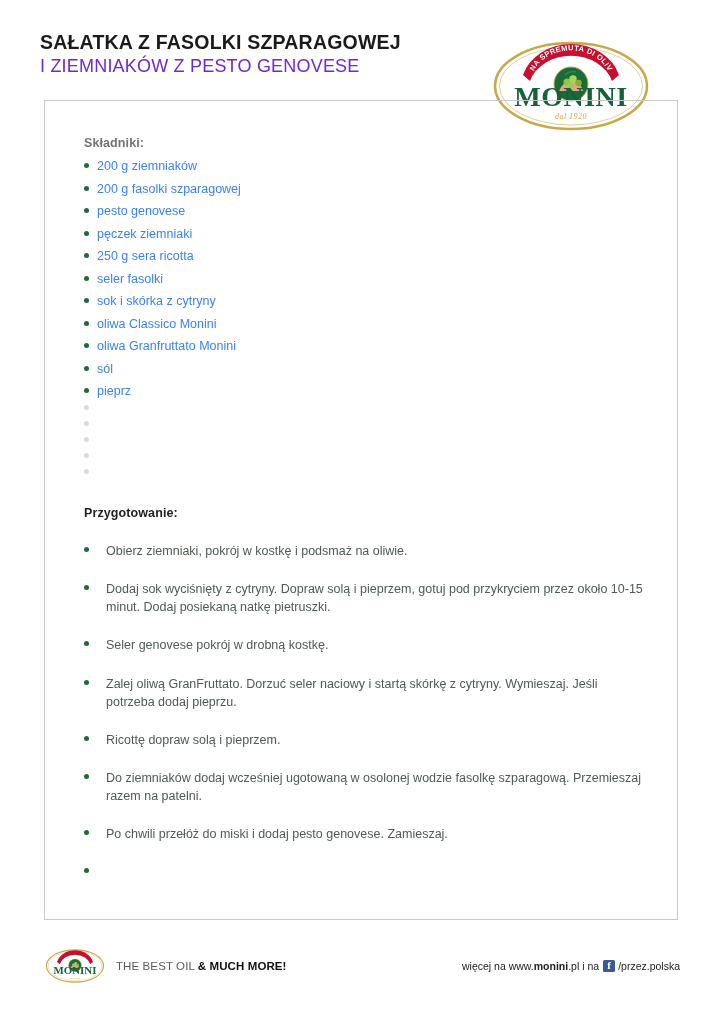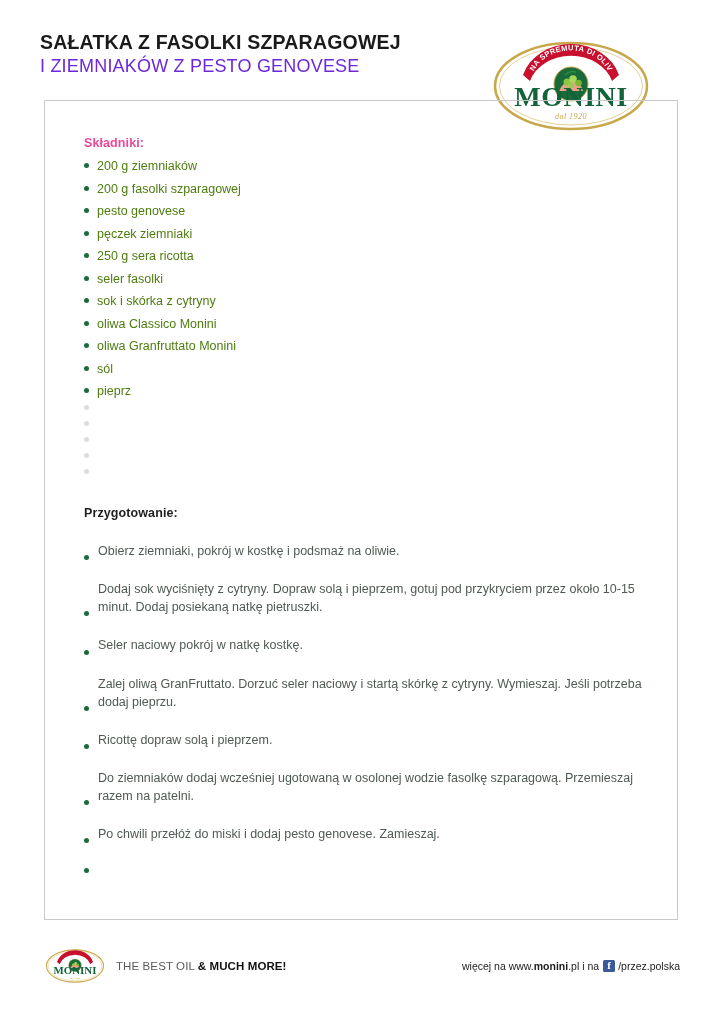--- a/index.html
+++ b/index.html
@@ -65,21 +65,21 @@
   
   .ingredients {
     position: absolute;
     left: 84px;
     top: 136px;
     width: 330px;
   }
   .sec-heading {
     font-size: 12.5px;
     font-weight: bold;
-    color: #ec4899;
+    color: #737373;
     margin-bottom: 9px;
     letter-spacing: 0.1px;
   }
   .ing-item {
     display: flex;
     align-items: baseline;
     margin-bottom: 7.5px;
   }
   .ing-bullet {
     flex: 0 0 auto;
@@ -87,43 +87,44 @@
     height: 5px;
     border-radius: 50%;
     background: #1d6b3d;
     margin-right: 8px;
     position: relative;
     top: -2px;
   }
   .ing-bullet.empty { background: #dcdcdc; }
   .ing-text {
     font-size: 12.5px;
-    color: #4d7c0f;
+    color: #3b82f6;
     line-height: 1.2;
   }
   .ing-item.blank { margin-bottom: 11px; }
 
   
   .preparation {
     position: absolute;
     left: 84px;
     top: 506px;
     width: 560px;
   }
   .prep-heading {
     font-size: 12.5px;
     font-weight: bold;
     color: #1f1f1f;
     margin-bottom: 22px;
     letter-spacing: 0.1px;
   }
   .prep-item {
     display: flex;
-    align-items: flex-end;
+    align-items: flex-start;
     margin-bottom: 20px;
+    gap: 8px;
   }
   .prep-bullet {
     flex: 0 0 auto;
     width: 5px;
     height: 5px;
     border-radius: 50%;
     background: #1d6b3d;
     margin-right: 9px;
     margin-top: 5px;
   }
@@ -299,21 +300,21 @@
     <div class="prep-item">
       <span class="prep-bullet"></span>
       <span class="prep-text">Obierz ziemniaki, pokrój w kostkę i podsmaż na oliwie.</span>
     </div>
     <div class="prep-item">
       <span class="prep-bullet"></span>
       <span class="prep-text">Dodaj sok wyciśnięty z cytryny. Dopraw solą i pieprzem, gotuj pod przykryciem przez około 10-15 minut. Dodaj posiekaną natkę pietruszki.</span>
     </div>
     <div class="prep-item">
       <span class="prep-bullet"></span>
-      <span class="prep-text">Seler naciowy pokrój w natkę kostkę.</span>
+      <span class="prep-text">Seler genovese pokrój w drobną kostkę.</span>
     </div>
     <div class="prep-item">
       <span class="prep-bullet"></span>
       <span class="prep-text">Zalej oliwą GranFruttato. Dorzuć seler naciowy i startą skórkę z cytryny. Wymieszaj. Jeśli potrzeba dodaj pieprzu.</span>
     </div>
     <div class="prep-item">
       <span class="prep-bullet"></span>
       <span class="prep-text">Ricottę dopraw solą i pieprzem.</span>
     </div>
     <div class="prep-item">

